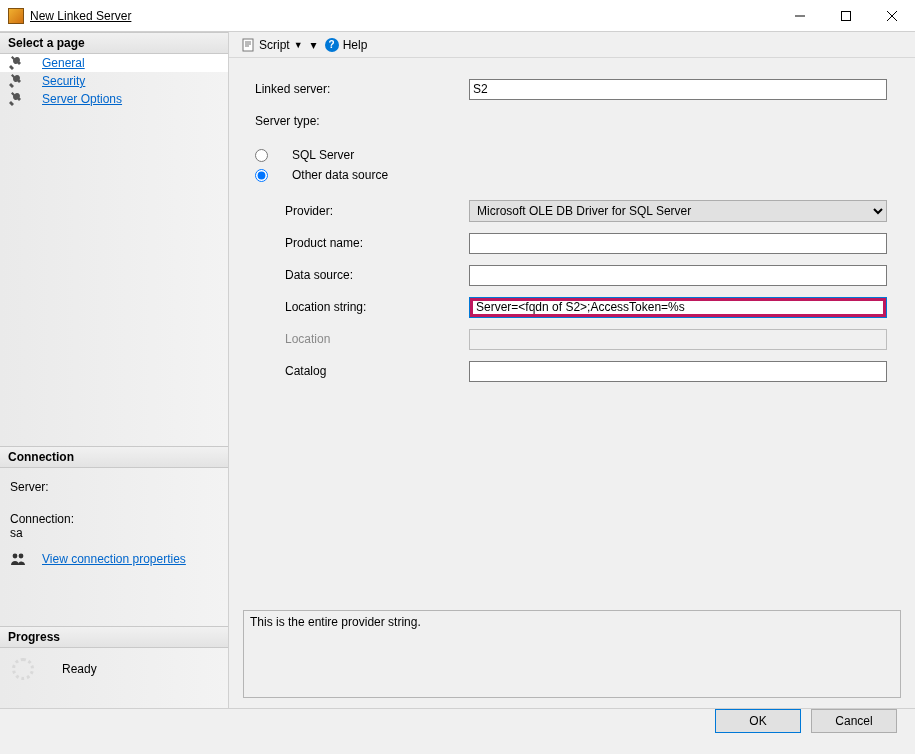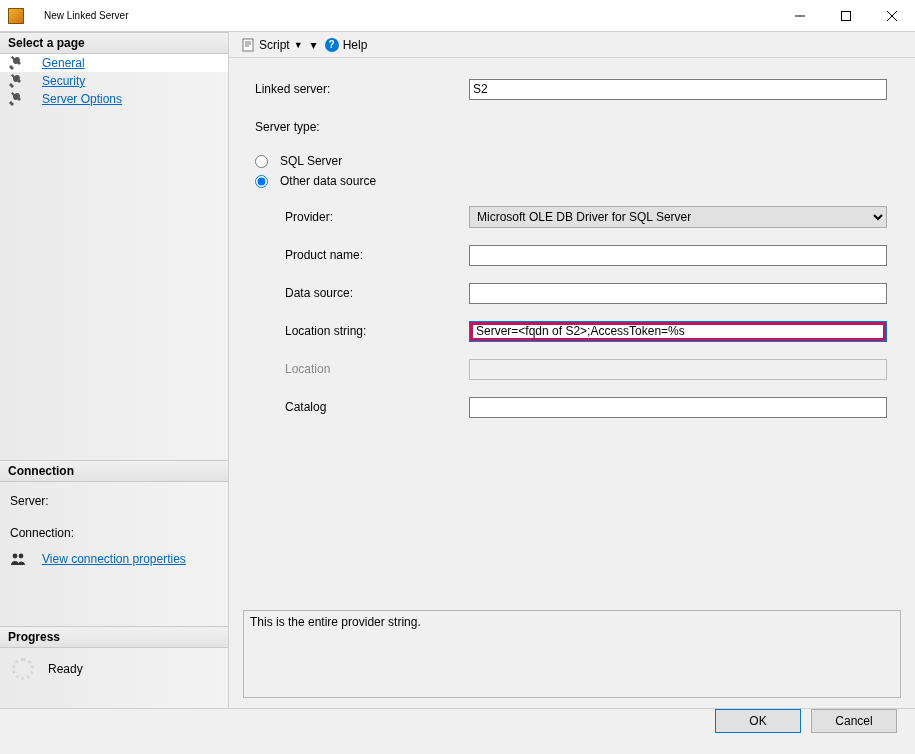--- a/index.html
+++ b/index.html
@@ -1,41 +1,41 @@
 <!DOCTYPE html>
 <html><head>
 <meta charset="utf-8">
 <style>
   * { box-sizing: border-box; }
   html, body { margin:0; padding:0; width:915px; height:754px; font-family:"Segoe UI", Tahoma, sans-serif; font-size:12px; color:#000; background:#fff; overflow:hidden;}
   .titlebar { height:32px; display:flex; align-items:center; padding-left:8px; border-bottom:1px solid #d0d0d0; }
-  .titlebar .title { margin-left:20px; font-size:10px; flex:0 0 auto; }
+  .titlebar .title { margin-left:6px; font-size:12px; flex:0 0 auto;text-decoration:underline; }
   .titlebar .spacer { flex:1; }
   .winbtn { width:46px; height:32px; display:flex; align-items:center; justify-content:center; }
   .winbtn svg { display:block; }
   .body { display:flex; height:calc(754px - 32px - 46px); }
   .sidebar { width:229px; background:linear-gradient(to right,#eaeaea,#f3f3f3); border-right:1px solid #d0d0d0; display:flex; flex-direction:column;}
   .side-section-header { font-weight:bold; background:linear-gradient(to bottom,#f1f1f1,#e3e3e3); border-top:1px solid #c9c9c9; border-bottom:1px solid #c9c9c9; padding:3px 8px; }
   .side-item { display:flex; align-items:center; padding:2px 8px 2px 8px; gap:20px; }
   .side-item.selected { background:#fff; }
   .side-link { color:#0066cc; text-decoration:underline; }
   .flexfill { flex:1; }
   .conn-block { padding:6px 10px; }
   .conn-label { margin-top:6px; }
   .view-props { display:flex; align-items:center; gap:16px; padding:6px 10px 10px 10px;}
-  .progress-row { display:flex; align-items:center; gap:14px; padding:10px 10px 8px 12px;}
+  .progress-row { display:flex; align-items:center; gap:28px; padding:10px 10px 8px 12px;}
   .spinner { width:22px; height:22px; border:3.5px dotted #d9d9d9; border-radius:50%; }
   .main { flex:1; background:#f0f0f0; position:relative; display:flex; flex-direction:column; }
   .toolbar { height:26px; display:flex; align-items:center; gap:6px; padding:0 10px; border-bottom:1px solid #d8d8d8; background:#f0f0f0;}
   .tool-btn { display:flex; align-items:center; gap:4px; padding:2px 2px; }
   .form-area { flex:1; padding:20px 18px 6px 26px; position:relative; }
-  .form-row { display:flex; align-items:center; margin-bottom:16px; min-height:22px;}
+  .form-row { display:flex; align-items:center; margin-bottom:10px; min-height:22px;}
   .form-row.labelonly { margin-bottom:16px; }
   .lab1 { width:214px; }
-  .radio-row { margin:6px 0 6px 0; display:flex; align-items:center; gap:12px; padding-left:0;}
+  .radio-row { margin:6px 0 6px 0; display:flex; align-items:center; gap:24px; padding-left:0;}
   .radio-row input { margin:0;}
   .sub-form { padding-left:30px; margin-top:18px;}
   .sub-form .form-row .labsub { width:184px; }
   input[type=text] { height:21px; border:1px solid #7a7a7a; background:#fff; font:inherit; padding:0 3px; }
   input[type=text].focused { border:4px solid #be185d; outline:1px solid #0078d7; outline-offset:-1px;}
   input[type=text]:disabled { background:#f0f0f0; border:1px solid #bdbdbd;}
   .wide-input { width:418px; }
   select.combo { height:22px; width:418px; border:1px solid #adadad; background:#e1e1e1; font:inherit; padding-left:3px;}
   .disabled-label { color:#8a8a8a; }
   .hint-box { margin:0 14px 10px 14px; height:88px; border:1px solid #b5b5b5; background:#f0f0f0; padding:4px 6px;}
@@ -105,20 +105,21 @@
       <span class="side-link">Server Options</span>
     </div>
 
     <div class="flexfill"></div>
 
     <div class="side-section-header">Connection</div>
     <div class="conn-block">
       <div class="conn-label">Server:</div>
       <div></div>
       <div class="conn-label" style="margin-top:18px">Connection:</div>
+      <div>sa</div>
     </div>
     <div class="view-props">
       <span class="ico-people">
         <svg width="16" height="14" viewBox="0 0 16 14">
             <circle cx="5" cy="4" r="2.4" fill="#333"></circle>
             <circle cx="11" cy="4" r="2.4" fill="#333"></circle>
             <path d="M1 13c0-2.5 2-4 4-4s4 1.5 4 4" fill="#333"></path>
             <path d="M8 13c0-2.2 1.5-3.5 3-3.5s4 1 4 3.5" fill="#333"></path>
           </svg>
       </span>

